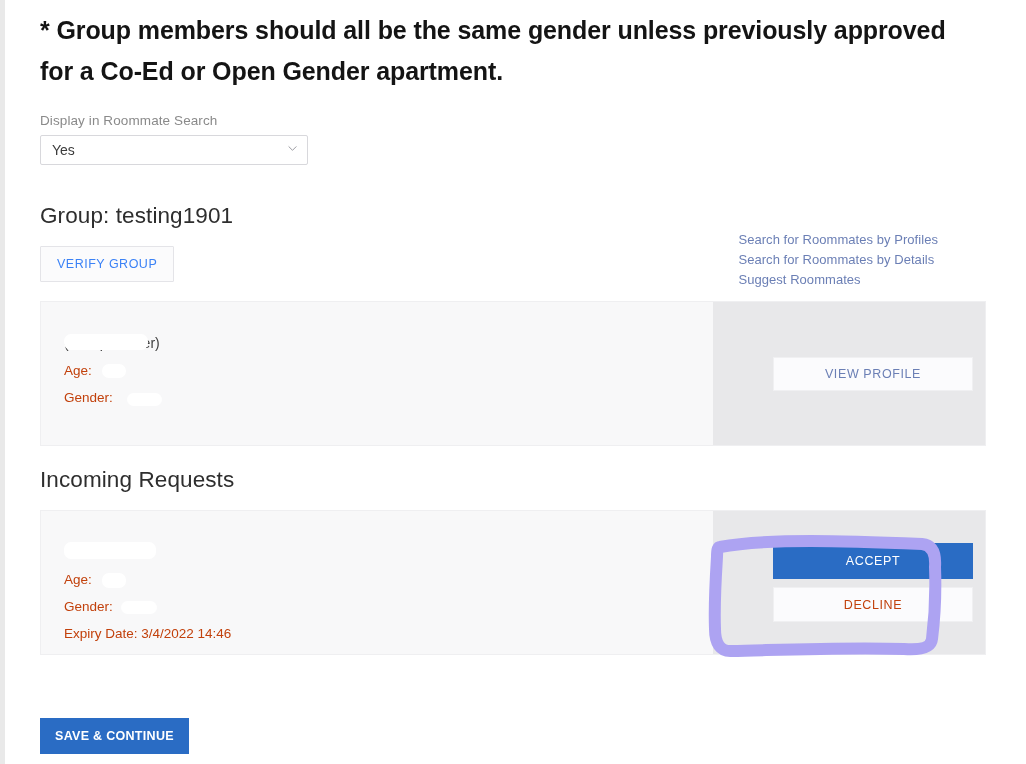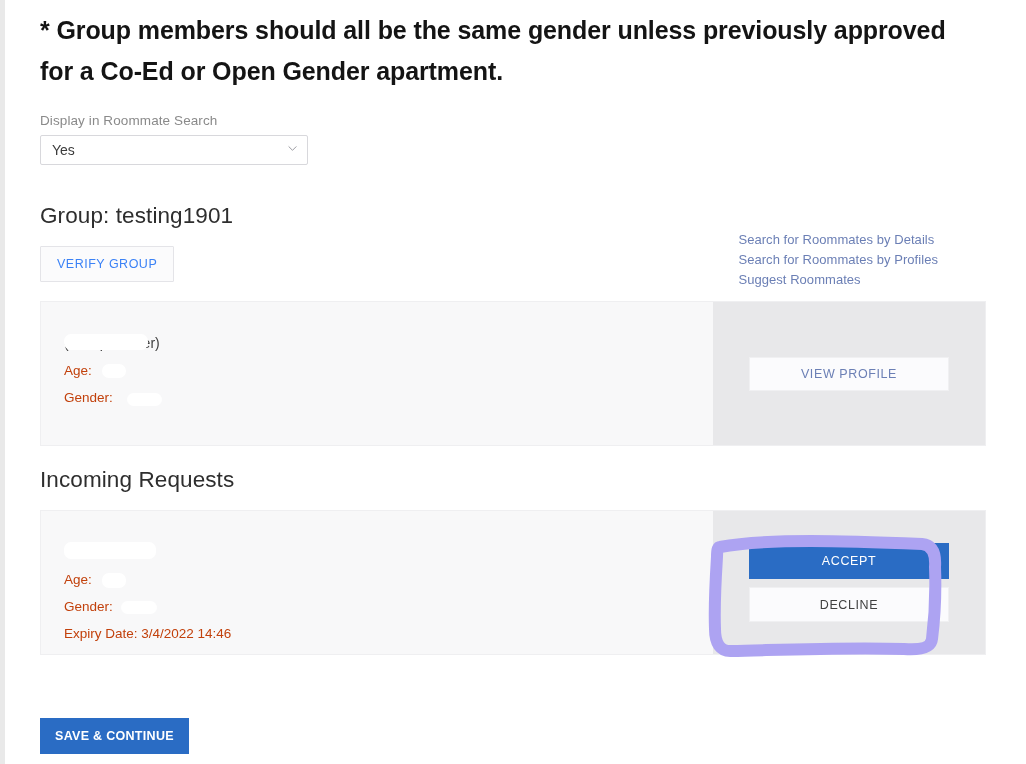--- a/index.html
+++ b/index.html
@@ -135,21 +135,21 @@
   .card .card-body {
     flex: 0 0 672px;
     padding: 33px 0 0 23px;
   }
   .card .card-actions {
     flex: 1 1 auto;
     background: #e8e8ea;
     display: flex;
     flex-direction: column;
     justify-content: center;
-    align-items: center;
+    align-items: flex-end;
     padding: 9px 12px;
     gap: 0;
   }
 
   .row-name {
     position: relative;
     font-size: 14px;
     color: #3d3d3d;
     margin-bottom: 11px;
     height: 17px;
@@ -194,21 +194,21 @@
     cursor: pointer;
     font-family: "Liberation Sans", sans-serif;
     font-weight: 400;
   }
   .btn-decline {
     width: 200px;
     height: 35px;
     margin-top: 8px;
     background: #fbfbfd;
     border: 1px solid #f0f0f2;
-    color: #404040;
+    color: #c2410c;
     font-size: 12.5px;
     letter-spacing: .6px;
     cursor: pointer;
     font-family: "Liberation Sans", sans-serif;
   }
 
   
   .section-title {
     margin: 0;
     padding-top: 21px;
@@ -268,22 +268,22 @@
     </div>
   </div>
 
   <h2 class="group-title">Group: testing1901</h2>
 
   <div class="action-row">
     <div class="btn-group">
       <button class="btn-outline">VERIFY GROUP</button>
     </div>
     <div class="link-stack">
+      <a href="#">Search for Roommates by Profiles</a>
       <a href="#">Search for Roommates by Details</a>
-      <a href="#">Search for Roommates by Profiles</a>
       <a href="#">Suggest Roommates</a>
     </div>
   </div>
 
   <div class="card">
     <div class="card-body">
       <div class="row-name">
         <span></span><span>(Group Leader)</span>
         <span class="redact" style="left:0; top:-1px; width:84px; height:16px;"></span>
       </div>

